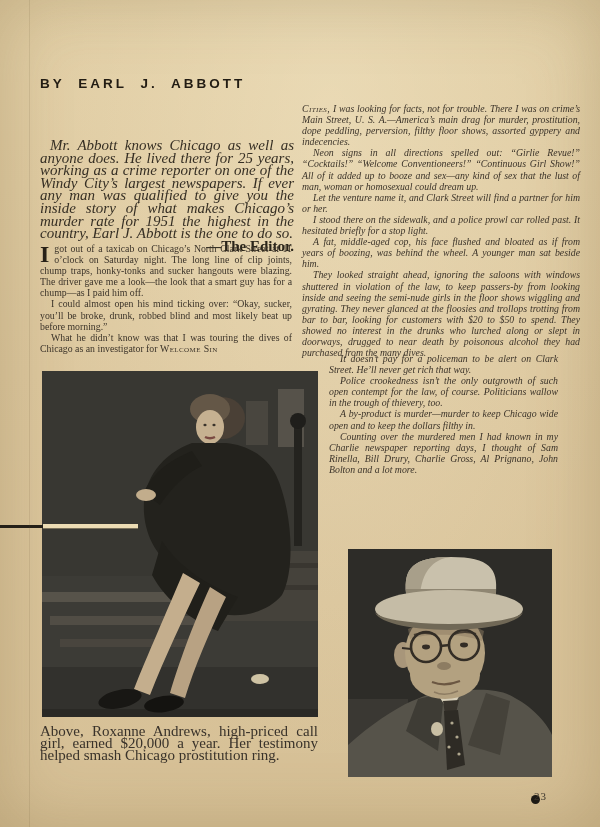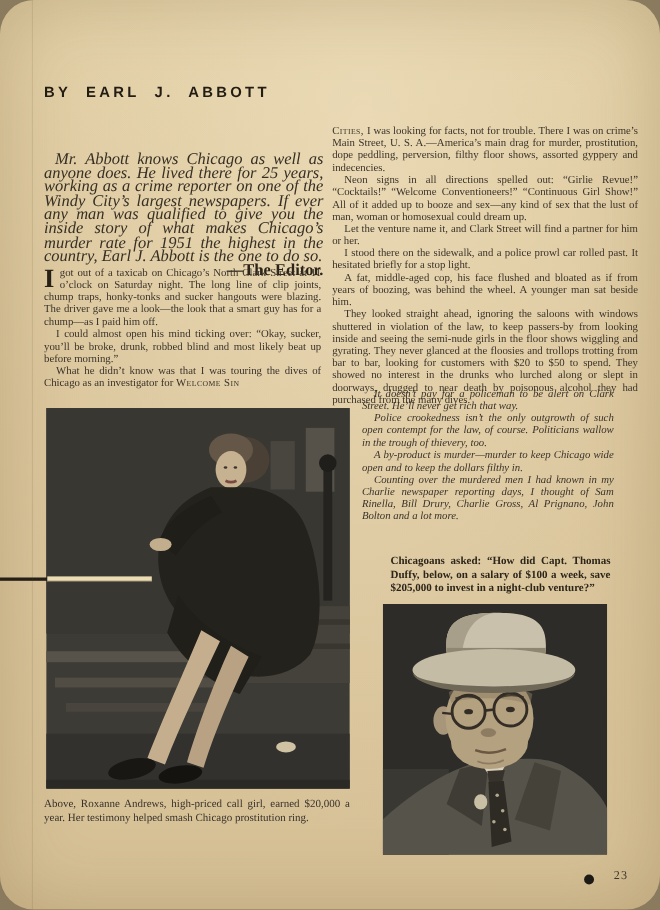--- a/index.html
+++ b/index.html
@@ -4,21 +4,20 @@
 <style>
   html,body{margin:0;padding:0;background:#8a7a5e;}
   #page{
     position:relative;width:600px;height:827px;overflow:hidden;
     background:
       radial-gradient(ellipse at 55% 15%, rgba(255,246,218,0.30), rgba(255,246,218,0) 65%),
       linear-gradient(180deg,#e2cfa6 0%,#dcc79e 45%,#d6c096 100%);
     box-shadow: inset 0 0 70px rgba(115,88,42,0.28);
     font-family:"Liberation Serif", serif;
     color:#3b3329;
-    border-radius:31px;
   }
   #page::after{ 
     content:"";position:absolute;left:29px;top:0;width:1px;height:100%;
     background:rgba(90,70,40,0.12);
   }
   .byline{
     position:absolute;left:40px;top:76px;
     font-family:"Liberation Sans", sans-serif;font-weight:700;
     font-size:13.5px;letter-spacing:3px;word-spacing:7px;color:#221c13;
   }
@@ -26,43 +25,43 @@
     position:absolute;left:40px;top:139px;width:254px;
     font-style:italic;font-size:15px;line-height:12.6px;
     text-align:justify;color:#362f24;
   }
   .editor-note .lead-indent{margin-left:10px;}
   .editor-note .signature{font-style:normal;font-weight:700;float:right;color:#2a2419;}
   .col{position:absolute;font-size:9.8px;line-height:11.1px;text-align:justify;color:#3b3329;}
   .col p{margin:0;}
   .col p.ind{text-indent:11px;}
   .left-col{left:40px;top:243px;width:252px;}
-  .right-col-upper{left:302px;top:114px;width:278px;}
+  .right-col-upper{left:302px;top:103px;width:278px;font-style:italic;}
   .right-col-lower{left:329px;top:353px;width:229px;font-style:italic;}
   .dropcap{
     float:left;font-weight:700;font-size:24px;line-height:20px;
     margin:1px 5px 0 0;color:#27211730;color:#272117;
   }
   .sc{font-variant:small-caps;letter-spacing:0.4px;}
   .duffy-caption{
     position:absolute;left:355px;top:505px;width:200px;
     font-weight:700;font-size:10px;line-height:11.8px;text-align:justify;color:#2c2519;
   }
   .photo{position:absolute;margin:0;padding:0;}
   .photo svg{display:block;}
   .left-photo{left:42px;top:371px;width:276px;height:346px;}
   .right-photo{left:348px;top:549px;width:204px;height:228px;}
   .left-caption{
     position:absolute;left:40px;top:726px;width:278px;
-    font-size:10px;line-height:11.8px;text-align:justify;color:#39322a;
+    font-size:15px;line-height:11.8px;text-align:justify;color:#39322a;
   }
   .scratch-black{position:absolute;left:0;top:525px;width:43px;height:3px;background:#241f17;}
   .scratch-white{position:absolute;left:43px;top:524px;width:95px;height:4px;background:#ecdcb4;border-bottom:1px solid rgba(30,25,18,0.55);}
   .footer-mark{position:absolute;left:531px;top:795px;width:9px;height:9px;border-radius:50%;background:#1d1a15;}
-  .page-number{position:absolute;left:558px;top:790px;font-size:11px;color:#3d362c;letter-spacing:1px;}
+  .page-number{position:absolute;left:534px;top:790px;font-size:11px;color:#3d362c;letter-spacing:1px;}
 </style>
 </head>
 <body>
 
 <div id="page">
 
   <header class="byline">BY EARL J. ABBOTT</header>
 
   <section class="editor-note">
     <span class="lead-indent">Mr. Abbott knows Chicago as well as anyone does. He lived there for 25 years, working as a crime reporter on one of the Windy City’s largest newspapers. If ever any man was qualified to give you the inside story of what makes Chicago’s murder rate for 1951 the highest in the country, Earl J. Abbott is the one to do so.</span>
@@ -84,21 +83,20 @@
     <p class="ind">They looked straight ahead, ignoring the saloons with windows shuttered in violation of the law, to keep passers-by from looking inside and seeing the semi-nude girls in the floor shows wiggling and gyrating. They never glanced at the floosies and trollops trotting from bar to bar, looking for customers with $20 to $50 to spend. They showed no interest in the drunks who lurched along or slept in doorways, drugged to near death by poisonous alcohol they had purchased from the many dives.</p>
   </section>
 
   <section class="col right-col-lower">
     <p class="ind">It doesn’t pay for a policeman to be alert on Clark Street. He’ll never get rich that way.</p>
     <p class="ind">Police crookedness isn’t the only outgrowth of such open contempt for the law, of course. Politicians wallow in the trough of thievery, too.</p>
     <p class="ind">A by-product is murder—murder to keep Chicago wide open and to keep the dollars filthy in.</p>
     <p class="ind">Counting over the murdered men I had known in my Charlie newspaper reporting days, I thought of Sam Rinella, Bill Drury, Charlie Gross, Al Prignano, John Bolton and a lot more.</p>
   </section>
 
-  <section class="duffy-caption">Chicagoans asked: “How did Capt. Thomas Duffy, below, on a salary of $100 a week, save $205,000 to invest in a night-club venture?”</section>
 
   <figure class="photo left-photo">
     <svg width="276" height="346" viewBox="0 0 276 346">
       <rect width="276" height="346" fill="#3c3b36"></rect>
       <rect x="0" y="0" width="276" height="205" fill="#383732"></rect>
       <rect x="236" y="18" width="26" height="58" fill="#56524a"></rect>
       <rect x="204" y="30" width="22" height="44" fill="#49463f"></rect>
       <rect x="252" y="55" width="8" height="120" fill="#24231f"></rect>
       <circle cx="256" cy="50" r="8" fill="#1f1e1b"></circle>
 

